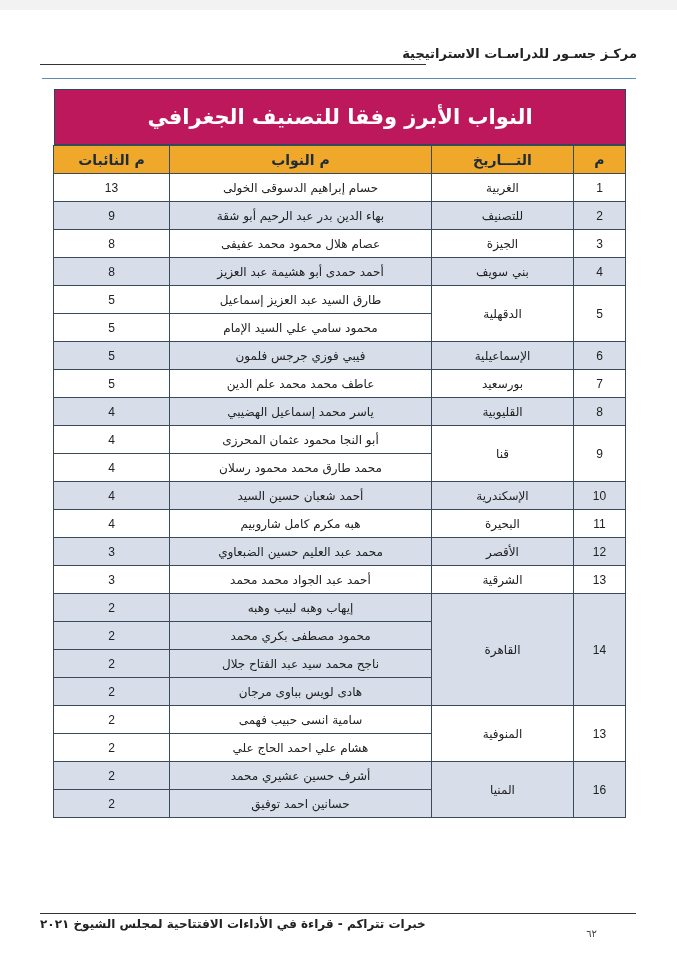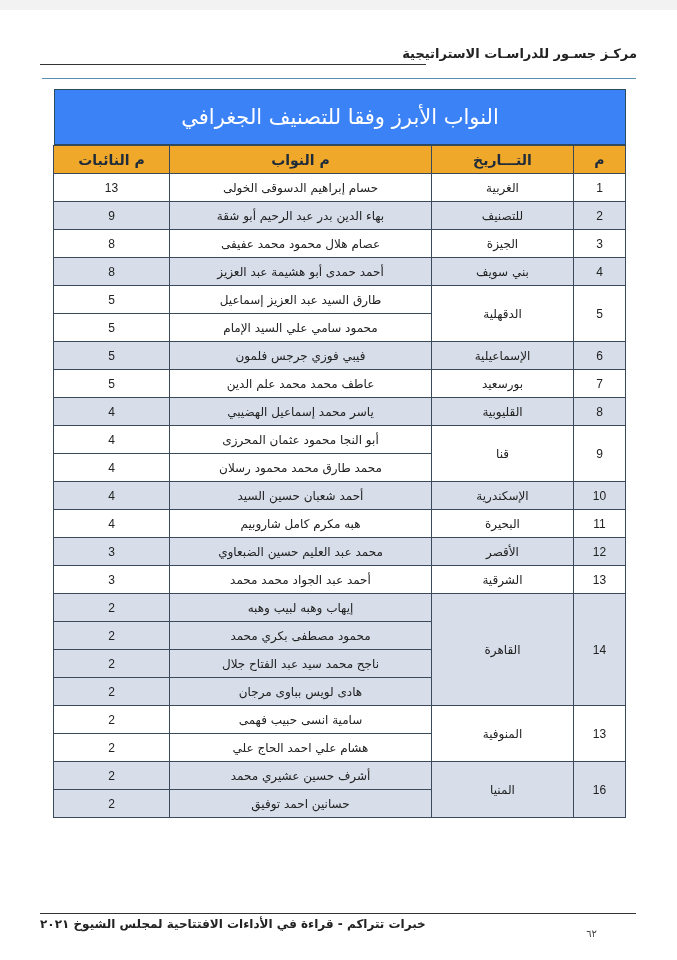--- a/index.html
+++ b/index.html
@@ -11,23 +11,23 @@
   .header-title {
     position: absolute; right: 40px; top: 46px; font-size: 13px; font-weight: bold; color: #222;
     white-space: nowrap;
     margin-left: 48px;
   }
   .header-rule { position: absolute; left: 40px; top: 64px; width: 386px; height: 1px; background: #333; }
   .blue-rule { position: absolute; left: 42px; top: 78px; width: 594px; height: 1px; background: #5b8fb0; }
 
   .table-wrap { position: absolute; left: 54px; top: 89px; width: 572px; }
   .title-bar {
-    background: #3b82f6; color: #fff; height: 56px; border: 1px solid #2a4a5e;
+    background: #be185d; color: #fff; height: 56px; border: 1px solid #2a4a5e;
     display: flex; align-items: center; justify-content: center;
-    font-size: 21px; font-weight: normal; box-sizing: border-box;
+    font-size: 21px; font-weight: bold; box-sizing: border-box;
   }
   table { border-collapse: collapse; width: 572px; table-layout: fixed; direction: rtl; }
   th, td { border: 1px solid #3a4a5a; text-align: center; font-size: 12px; padding: 0; }
   th {
     background: #f0a82a; color: #1e2b3a; font-weight: bold; font-size: 14px; height: 27px;
   }
   td { height: 27px; color: #222; }
   tr.row-white td { background: #ffffff; }
   tr.row-blue td { background: #d7dde9; }
   td.merged-white { background: #ffffff !important; }

